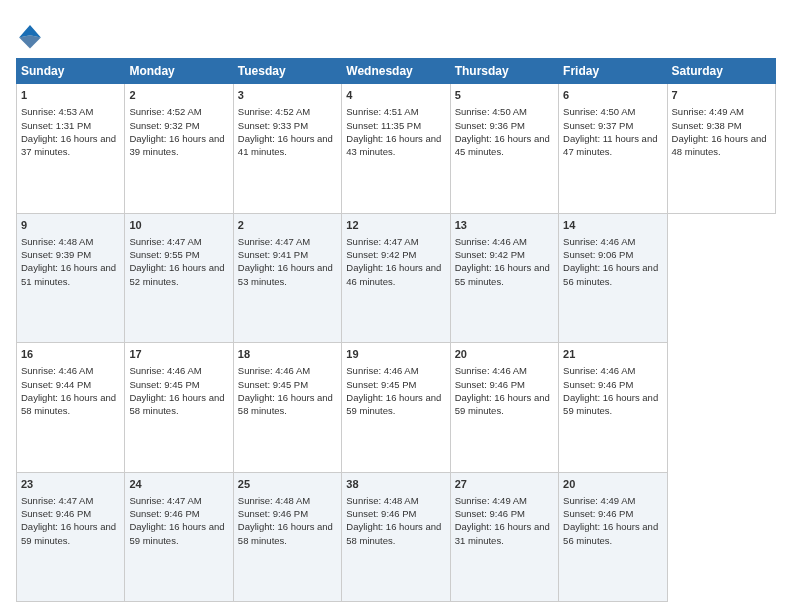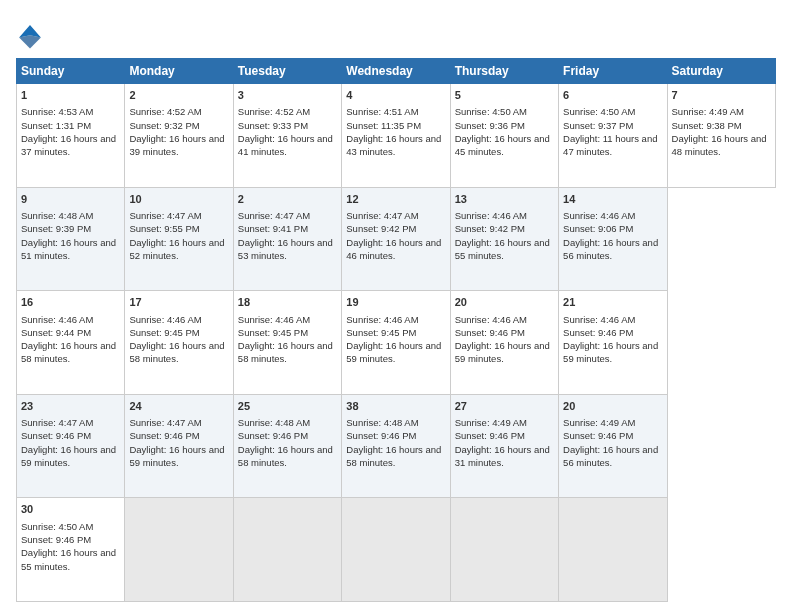--- a/index.html
+++ b/index.html
@@ -162,23 +162,15 @@
           <td><span class="day-num">21</span><span>Sunrise: 4:46 AM</span><br><span>Sunset: 9:46 PM</span><br><span>Daylight: 16 hours and 59 minutes.</span></td>
         </tr>
         <tr>
           <td><span class="day-num">23</span><span>Sunrise: 4:47 AM</span><br><span>Sunset: 9:46 PM</span><br><span>Daylight: 16 hours and 59 minutes.</span></td>
           <td><span class="day-num">24</span><span>Sunrise: 4:47 AM</span><br><span>Sunset: 9:46 PM</span><br><span>Daylight: 16 hours and 59 minutes.</span></td>
           <td><span class="day-num">25</span><span>Sunrise: 4:48 AM</span><br><span>Sunset: 9:46 PM</span><br><span>Daylight: 16 hours and 58 minutes.</span></td>
           <td><span class="day-num">38</span><span>Sunrise: 4:48 AM</span><br><span>Sunset: 9:46 PM</span><br><span>Daylight: 16 hours and 58 minutes.</span></td>
           <td><span class="day-num">27</span><span>Sunrise: 4:49 AM</span><br><span>Sunset: 9:46 PM</span><br><span>Daylight: 16 hours and 31 minutes.</span></td>
           <td><span class="day-num">20</span><span>Sunrise: 4:49 AM</span><br><span>Sunset: 9:46 PM</span><br><span>Daylight: 16 hours and 56 minutes.</span></td>
         </tr>
-        <tr>
-          <td><span class="day-num">30</span><span>Sunrise: 4:50 AM</span><br><span>Sunset: 9:46 PM</span><br><span>Daylight: 16 hours and 55 minutes.</span></td>
-          <td class="empty-cell"></td>
-          <td class="empty-cell"></td>
-          <td class="empty-cell"></td>
-          <td class="empty-cell"></td>
-          <td class="empty-cell"></td>
-        </tr>
       </tbody>
   </table>
 </div>
 
 </body></html>

